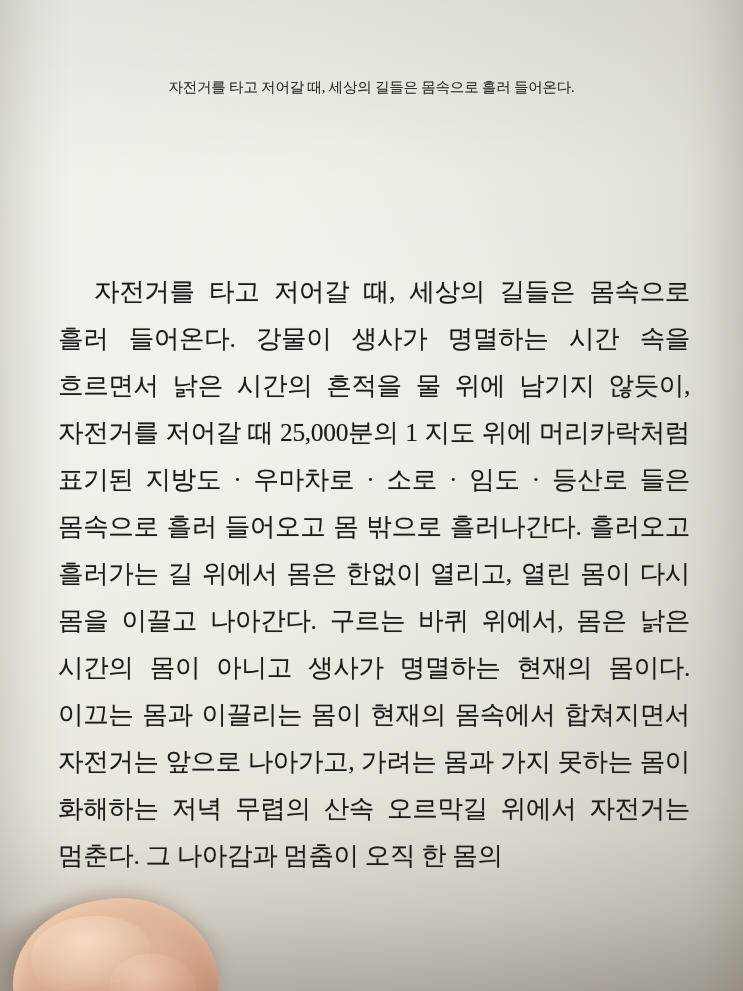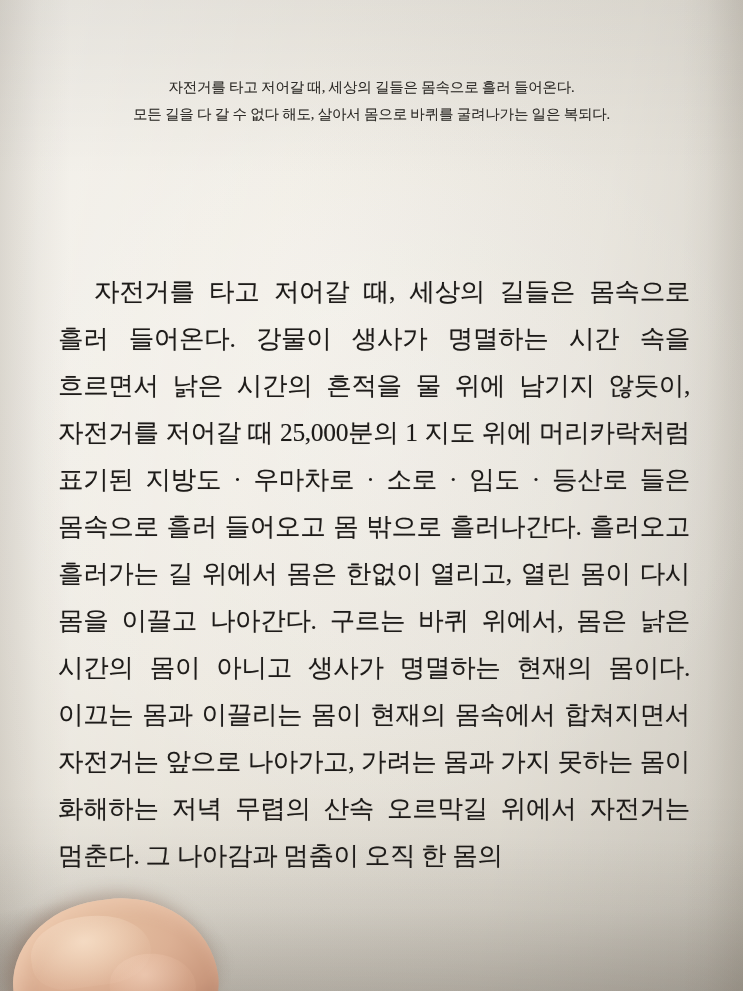--- a/index.html
+++ b/index.html
@@ -180,21 +180,20 @@
 <body>
 
 <div id="page">
 
   <div class="gutter-shadow"></div>
   <div class="right-shadow"></div>
   <div class="bottom-shadow"></div>
 
   <div class="epigraph">
     <span class="line">자전거를 타고 저어갈 때, 세상의 길들은 몸속으로 흘러 들어온다.</span>
-    <span class="line">모든 길을 다 갈 수 없다 해도, 살아서 몸으로 바퀴를 굴려나가는 일은 복되다.</span>
   </div>
 
   <div class="body-text">
     <p>자전거를 타고 저어갈 때, 세상의 길들은 몸속으로 흘러 들어온다. 강물이 생사가 명멸하는 시간 속을 흐르면서 낡은 시간의 흔적을 물 위에 남기지 않듯이, 자전거를 저어갈 때 25,000분의 1 지도 위에 머리카락처럼 표기된 지방도 · 우마차로 · 소로 · 임도 · 등산로 들은 몸속으로 흘러 들어오고 몸 밖으로 흘러나간다. 흘러오고 흘러가는 길 위에서 몸은 한없이 열리고, 열린 몸이 다시 몸을 이끌고 나아간다. 구르는 바퀴 위에서, 몸은 낡은 시간의 몸이 아니고 생사가 명멸하는 현재의 몸이다. 이끄는 몸과 이끌리는 몸이 현재의 몸속에서 합쳐지면서 자전거는 앞으로 나아가고, 가려는 몸과 가지 못하는 몸이 화해하는 저녁 무렵의 산속 오르막길 위에서 자전거는 멈춘다. 그 나아감과 멈춤이 오직 한 몸의</p>
   </div>
 
   <div class="page-number">16</div>
 
   <div class="thumb-shadow"></div>
   <div class="thumb">

